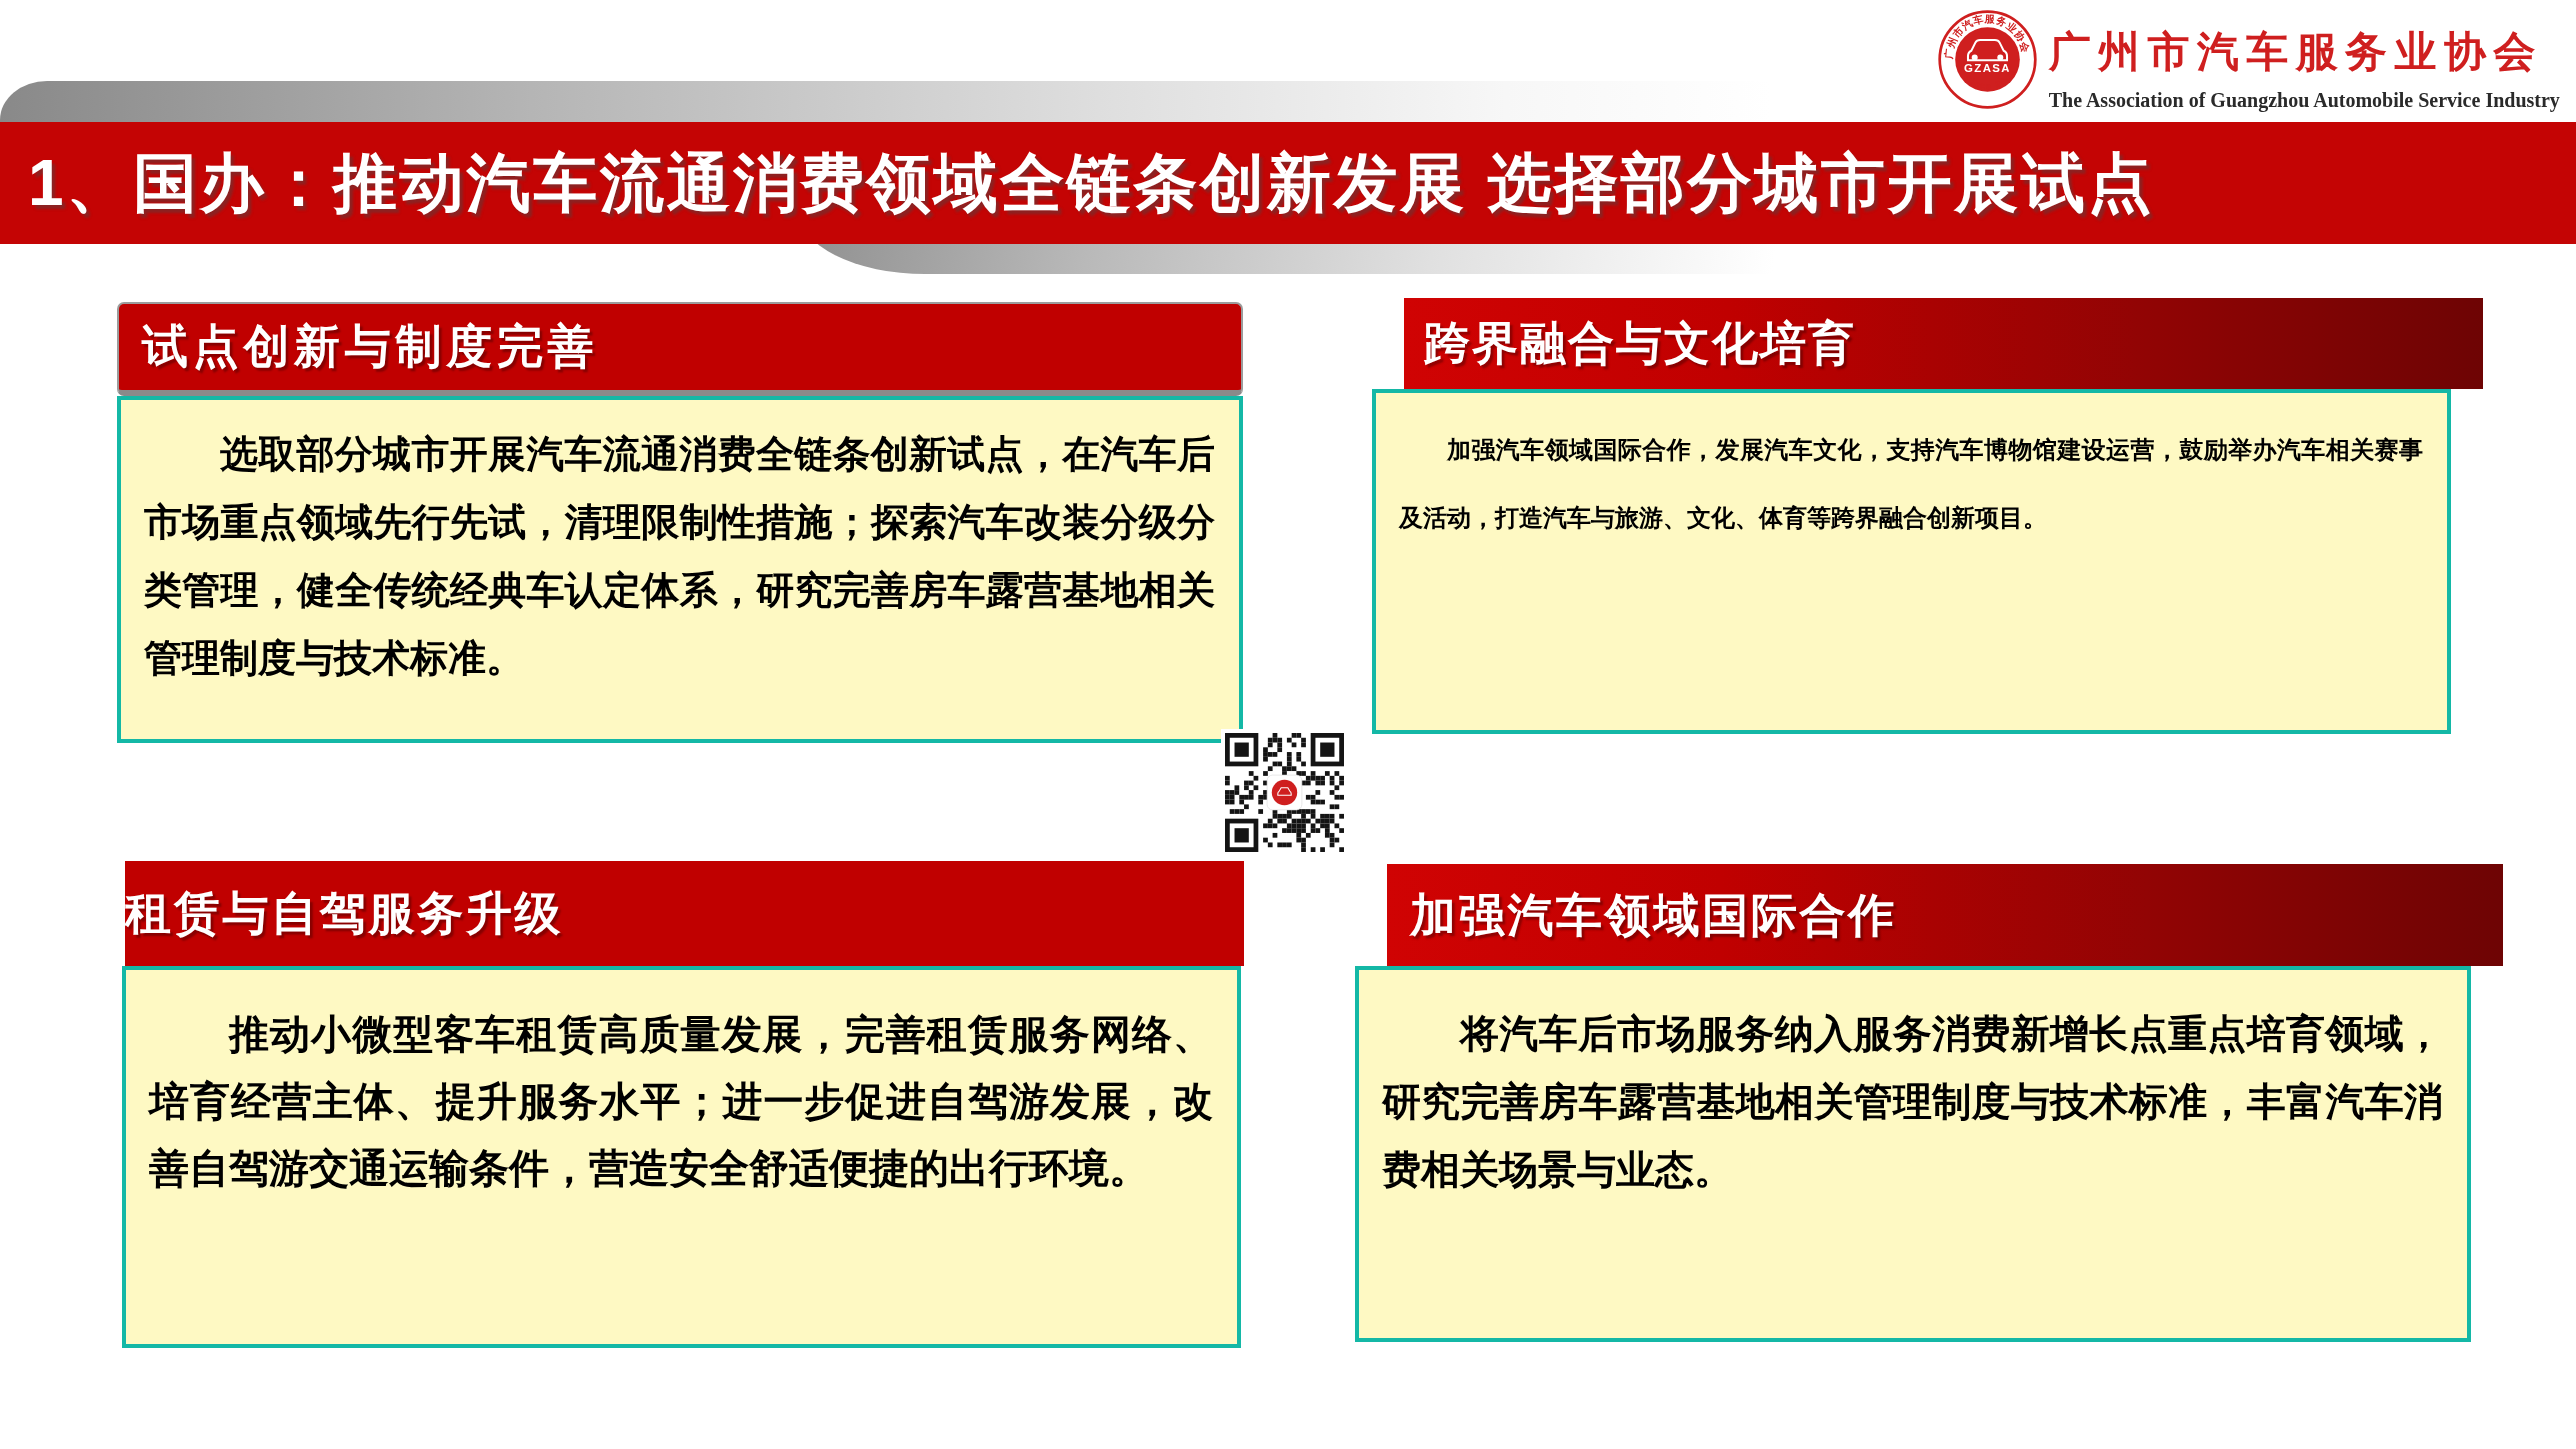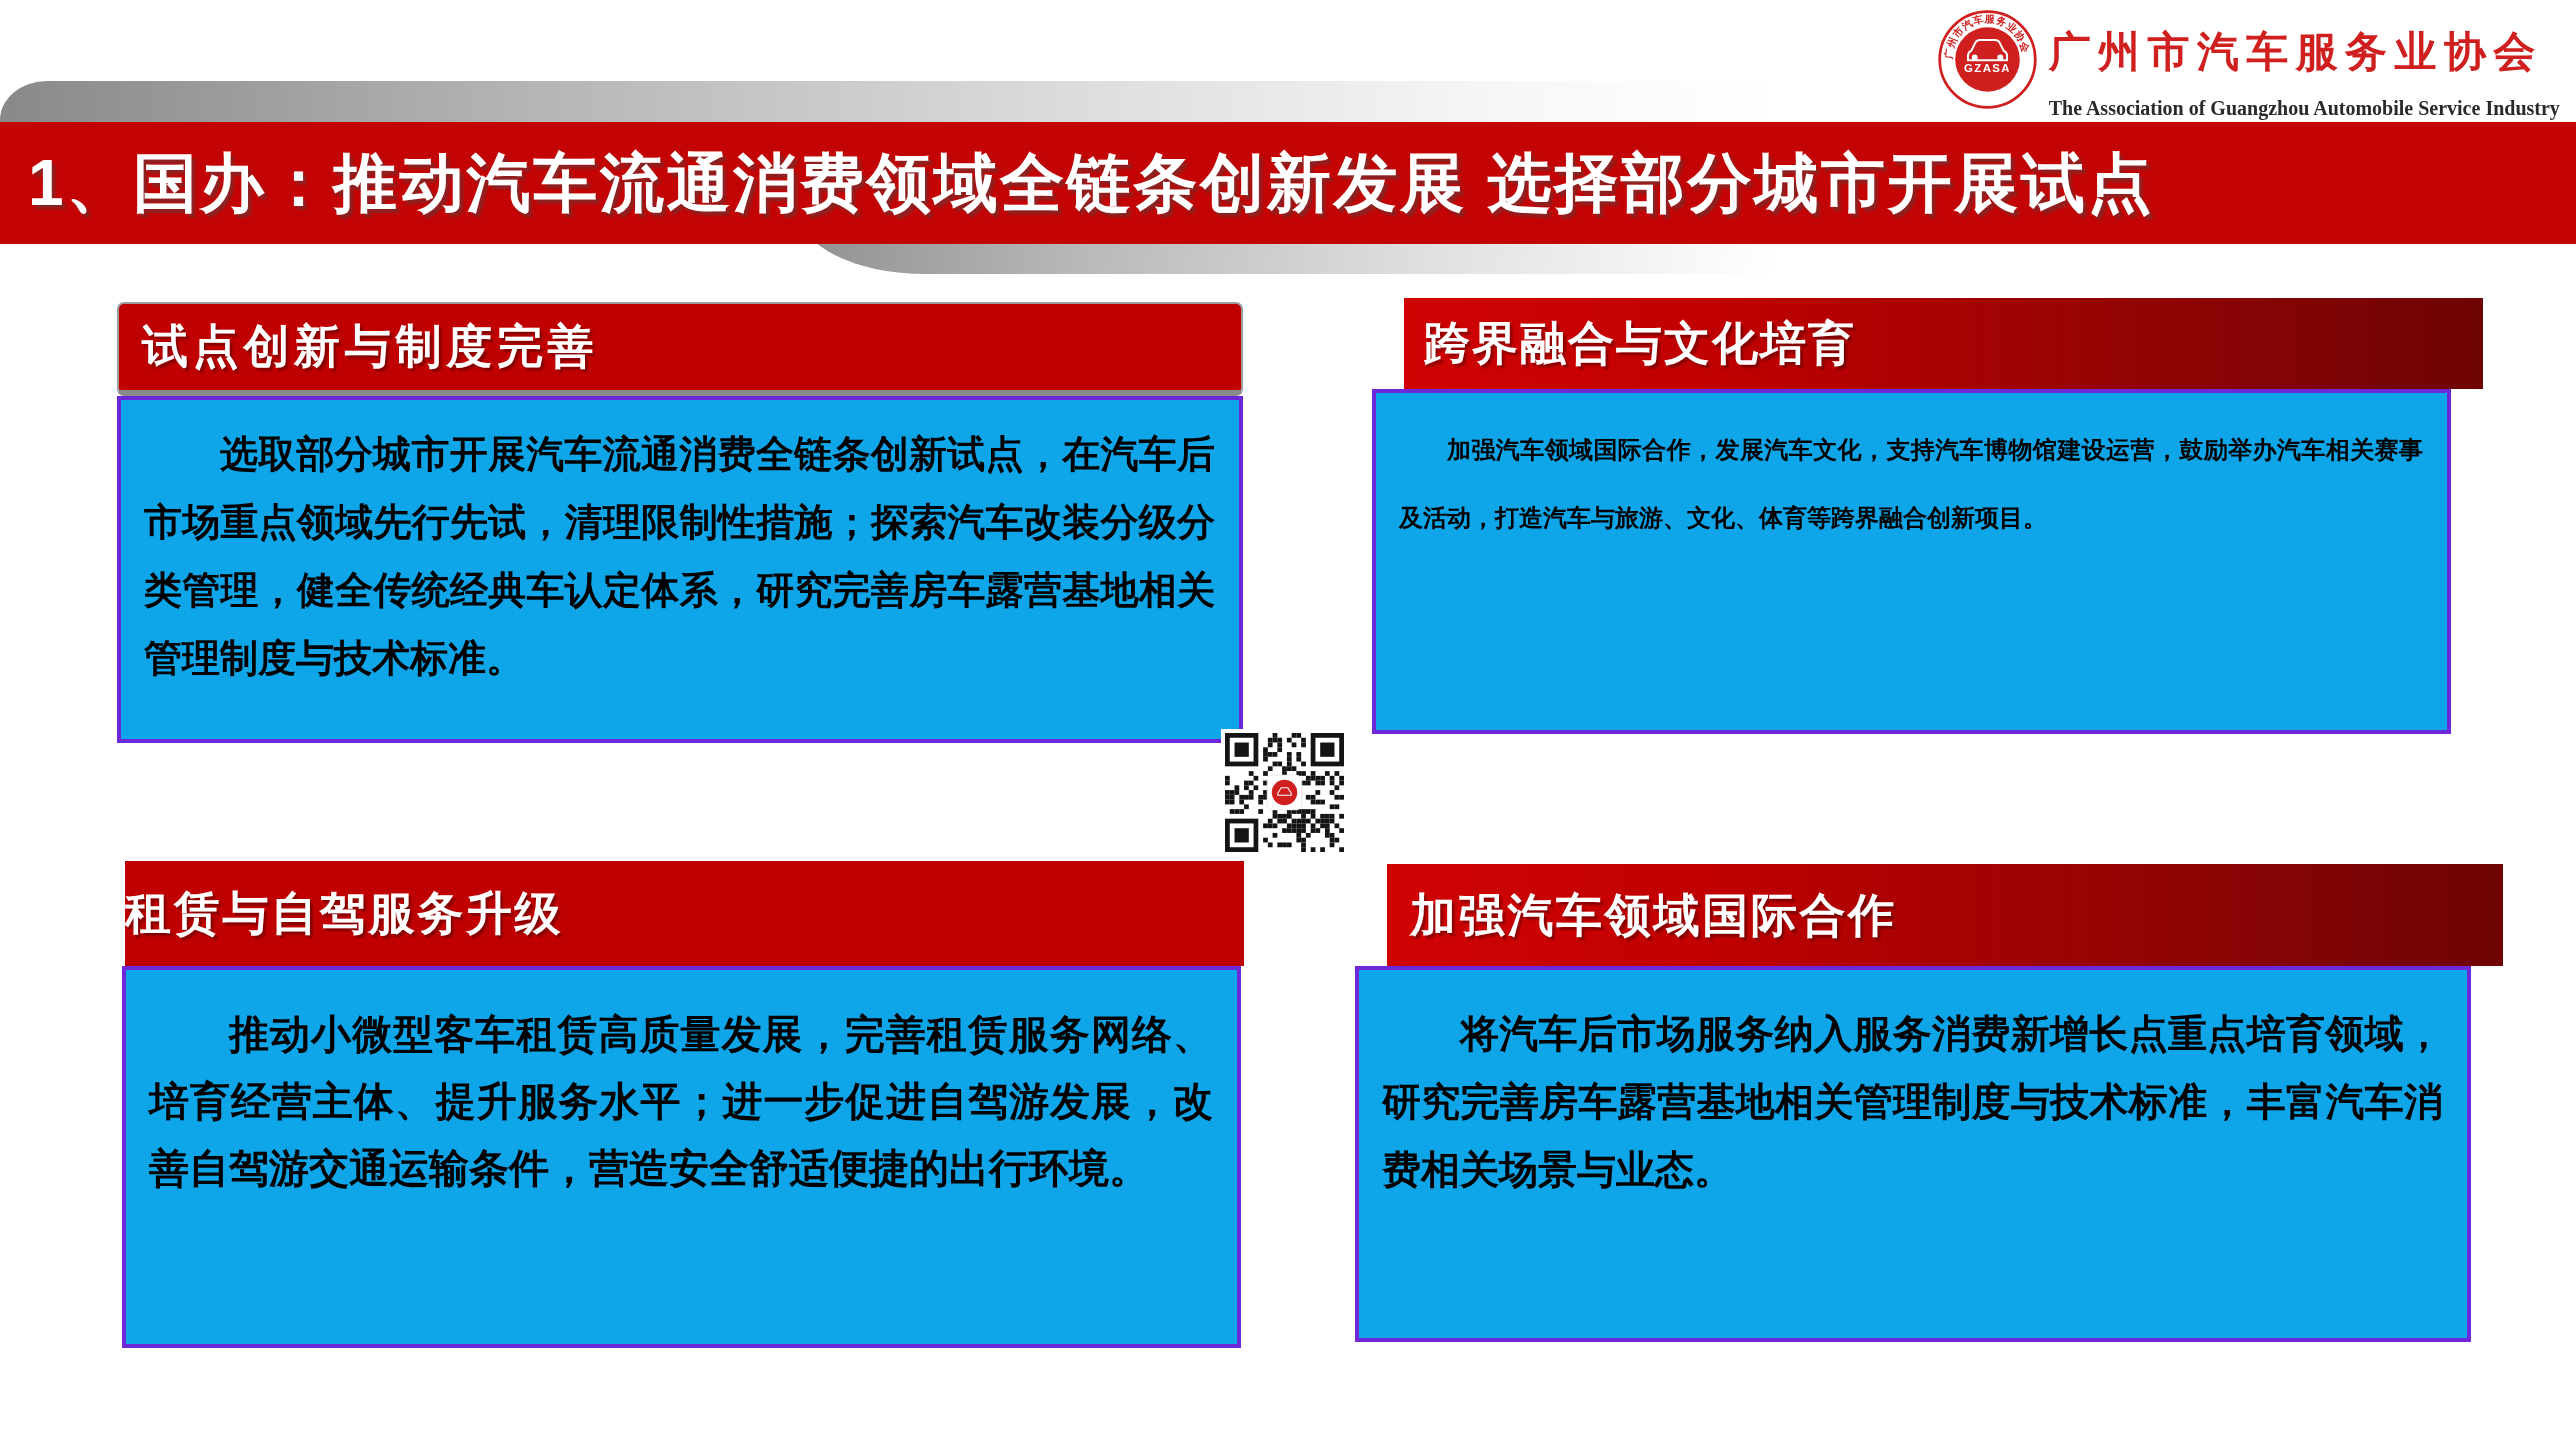--- a/index.html
+++ b/index.html
@@ -37,40 +37,40 @@
   }
   
   .logo{position:absolute;left:1937px;top:9.4px;height:107px;z-index:3;display:flex;}
   .logo-seal{width:101px;height:101px;}
   .logo-text{margin-left:10.7px;padding-top:14.8px;}
   .logo-cn{
     font-size:42px;font-weight:bold;color:#cf1f1f;letter-spacing:7.4px;
     white-space:nowrap;
   }
   .logo-en{
-    margin-top:17px;
+    margin-top:9px;
     font-family:"Liberation Serif","DejaVu Serif",serif;
     font-size:20px;font-weight:bold;color:#2a2a2a;white-space:nowrap;
   }
   
   .panel-header{
     position:absolute;box-sizing:border-box;z-index:2;
     color:#ffffff;font-weight:bold;font-size:46px;
     white-space:nowrap;
     text-shadow:2.7px 2.7px 2px rgba(0,0,0,.30);
   }
   .hdr-plain{background:#c00000;}
   .hdr-bordered{
     background:#c00000;
     border:2.7px solid #9c9c9c;border-bottom-width:6px;border-bottom-color:#8a8a8a;
   }
   .hdr-grad{background:linear-gradient(to right,#d00303 0%,#c00000 30%,#920404 68%,#6e0404 100%);margin-left:32px;}
   .panel-body{
     position:absolute;box-sizing:border-box;z-index:1;
-    background:#0ea5e9;border:4px solid #6d28d9;
+    background:#fef9c3;border:4px solid #14b8a6;
     color:#000000;font-weight:bold;
     text-align:justify;
   }
   .panel-body p{margin:0;text-indent:2em;}
   
   .p1h{left:117px;top:302px;width:1126px;height:94px;line-height:85px;padding-left:23px;letter-spacing:4.7px;border-radius:7px;}
   .p1b{left:117px;top:396px;width:1126px;height:347px;padding:20px 24px 0 23px;font-size:38px;line-height:68px;}
   
   .p2h{left:1372px;top:298px;width:1079px;height:91px;line-height:91px;padding-left:20px;letter-spacing:2px;}
   .p2b{left:1372px;top:389px;width:1079px;height:345px;padding:23px 24px 0 23px;font-size:24px;line-height:68px;}

